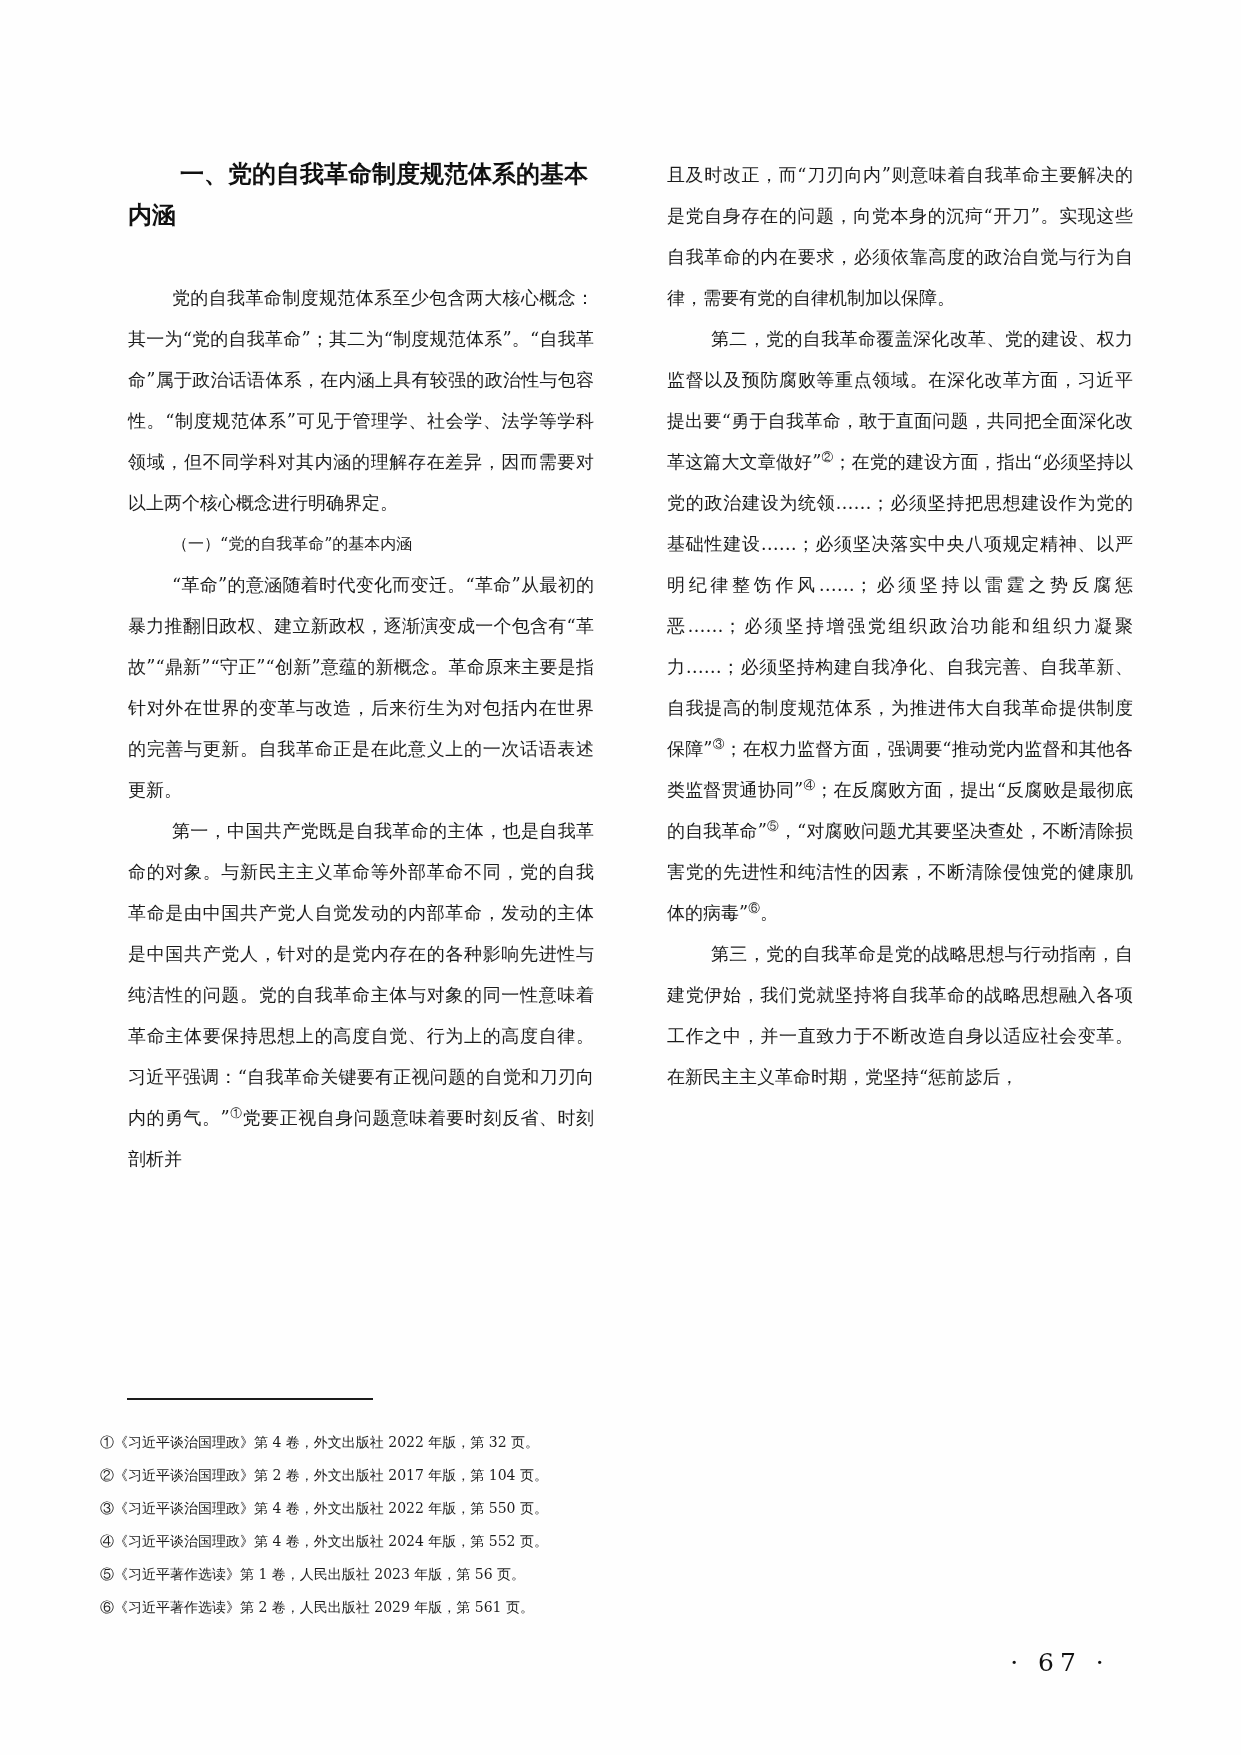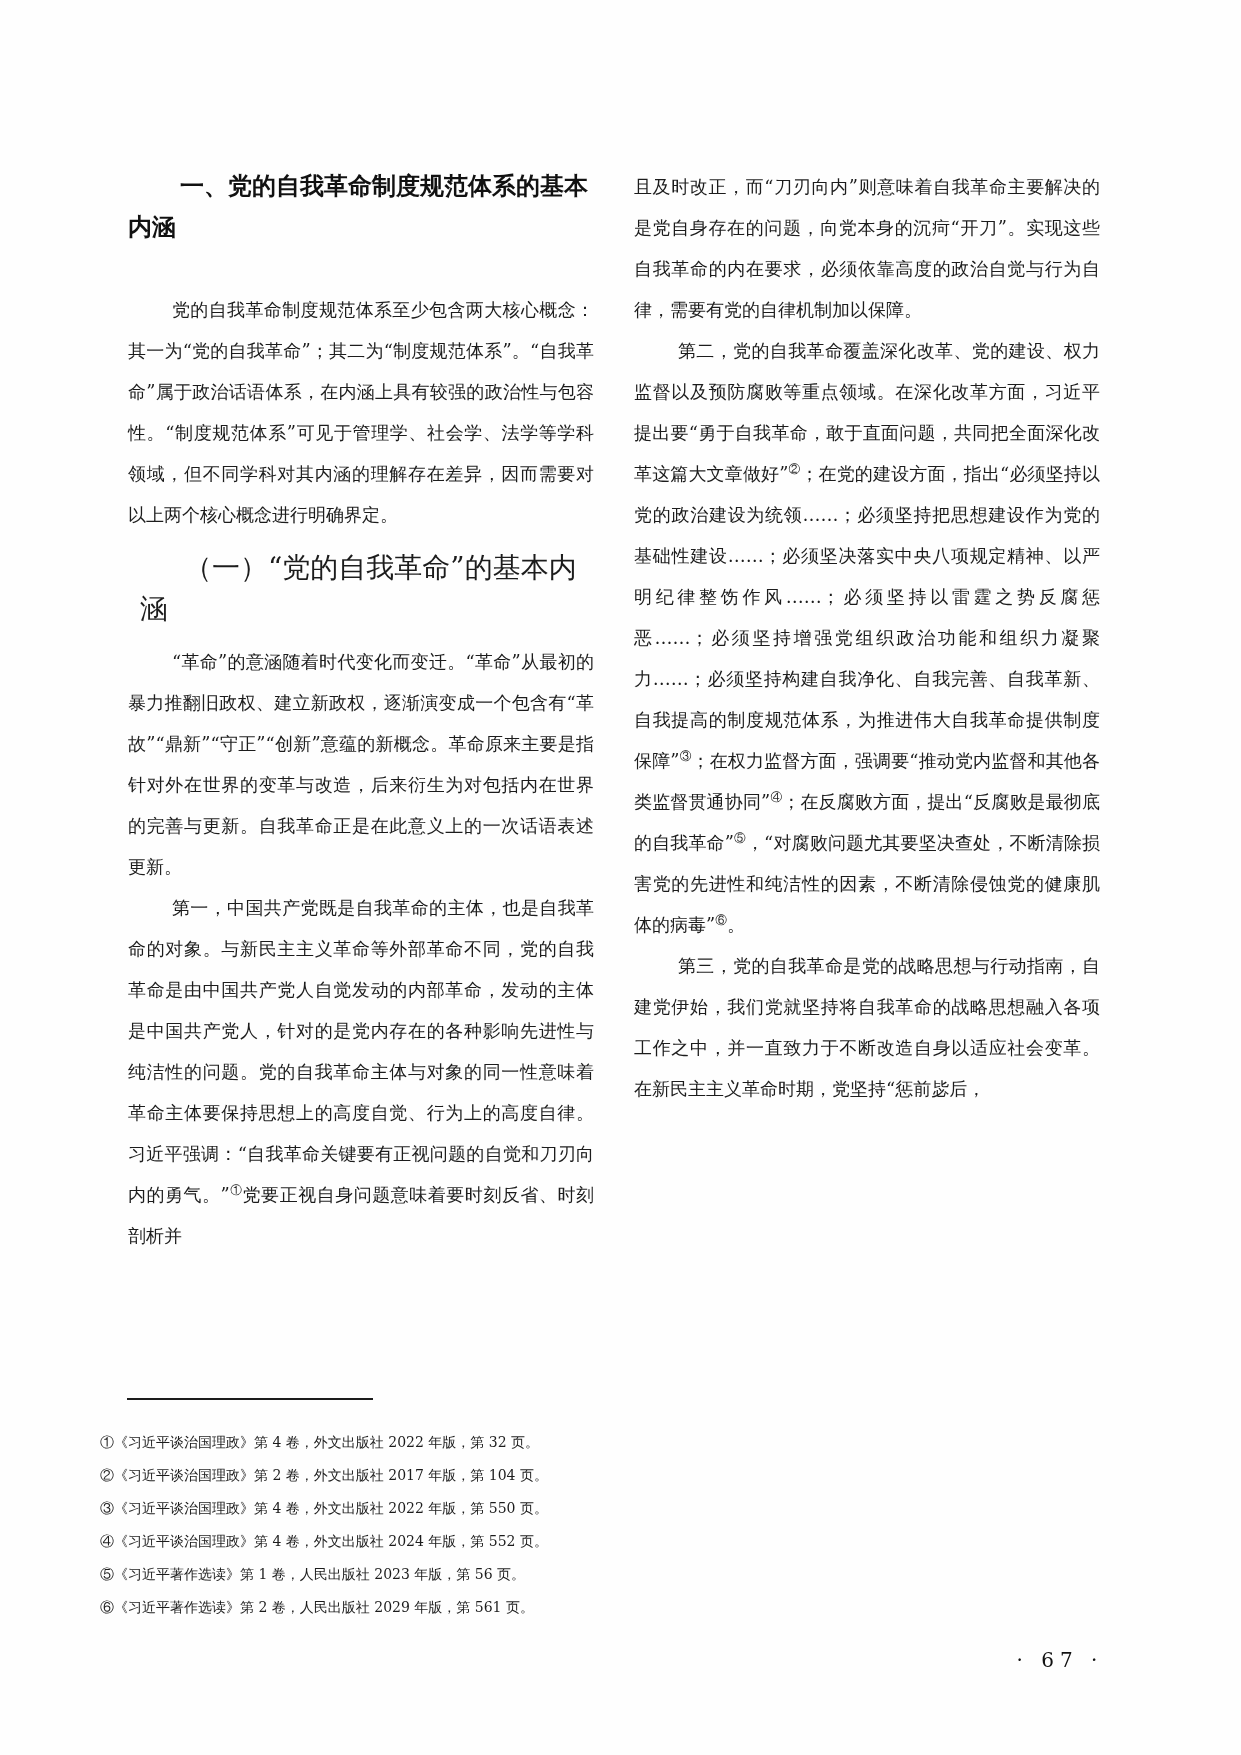--- a/index.html
+++ b/index.html
@@ -13,24 +13,24 @@
     height: 1755px;
     margin: 0 auto;
     background: #fefefe;
     color: #1c1c1c;
     font-family: "DejaVu Serif", "Liberation Serif", serif;
     overflow: hidden;
   }
   .columns {
     position: absolute;
     left: 128px;
-    top: 166px;
+    top: 154px;
     width: 986px;
     display: flex;
-    gap: 40px;
+    gap: 73px;
   }
   .col {
     width: 466px;
     flex: 0 0 466px;
   }
   .section-heading {
     font-family: "DejaVu Sans", "Liberation Sans", sans-serif;
     font-weight: bold;
     font-size: 24px;
     line-height: 41px;
@@ -43,23 +43,23 @@
     line-height: 41px;
     margin: 0;
     text-align: justify;
     text-justify: inter-character;
     text-indent: 44px;
   }
   .para.cont {
     text-indent: 0;
   }
   .subheading {
-    font-size: 28px;
+    font-size: 16px;
     line-height: 41px;
-    margin: 12px;
+    margin: 0;
     text-indent: 44px;
   }
   sup {
     font-size: 0.65em;
     vertical-align: super;
     line-height: 0;
   }
   .footnotes {
     position: absolute;
     left: 100px;
@@ -76,21 +76,21 @@
   }
   .footnote-line {
     white-space: nowrap;
   }
   .page-number {
     position: absolute;
     left: 990px;
     top: 1648px;
     width: 140px;
     text-align: center;
-    font-size: 20px;
+    font-size: 25px;
     letter-spacing: 6px;
     color: #111;
   }
 </style>
 </head>
 <body>
 
 <div class="page">
 
   <div class="columns">

